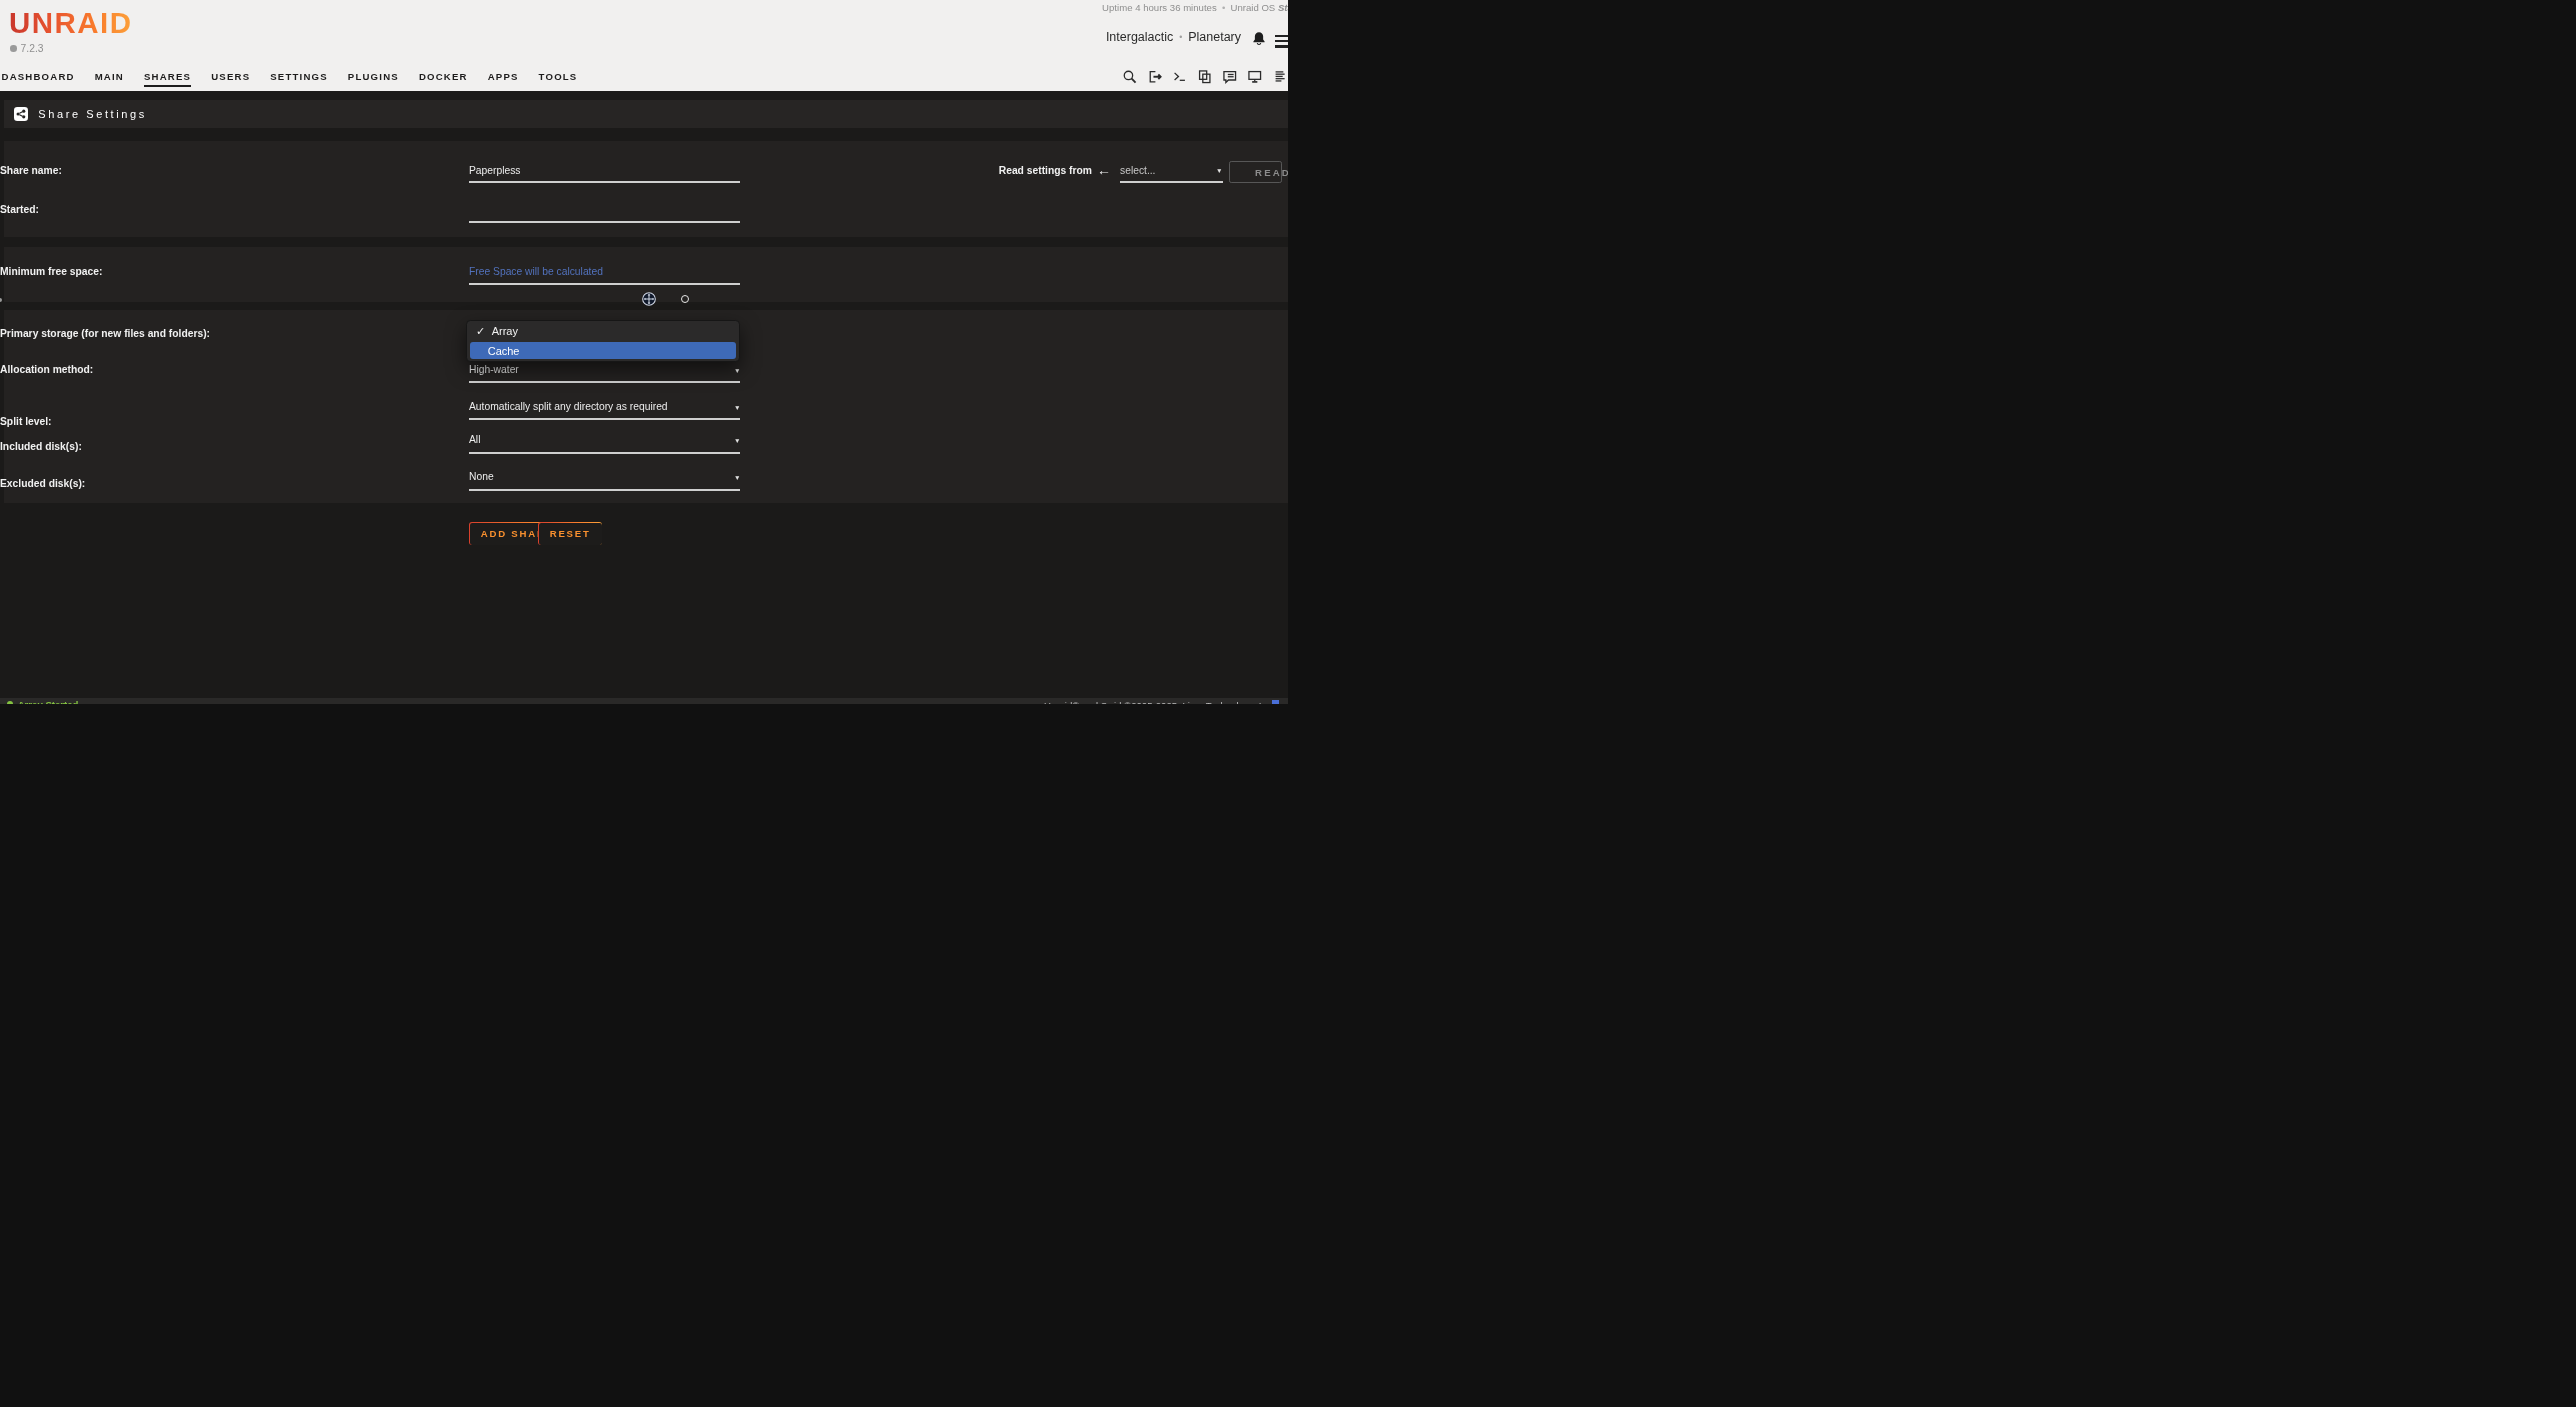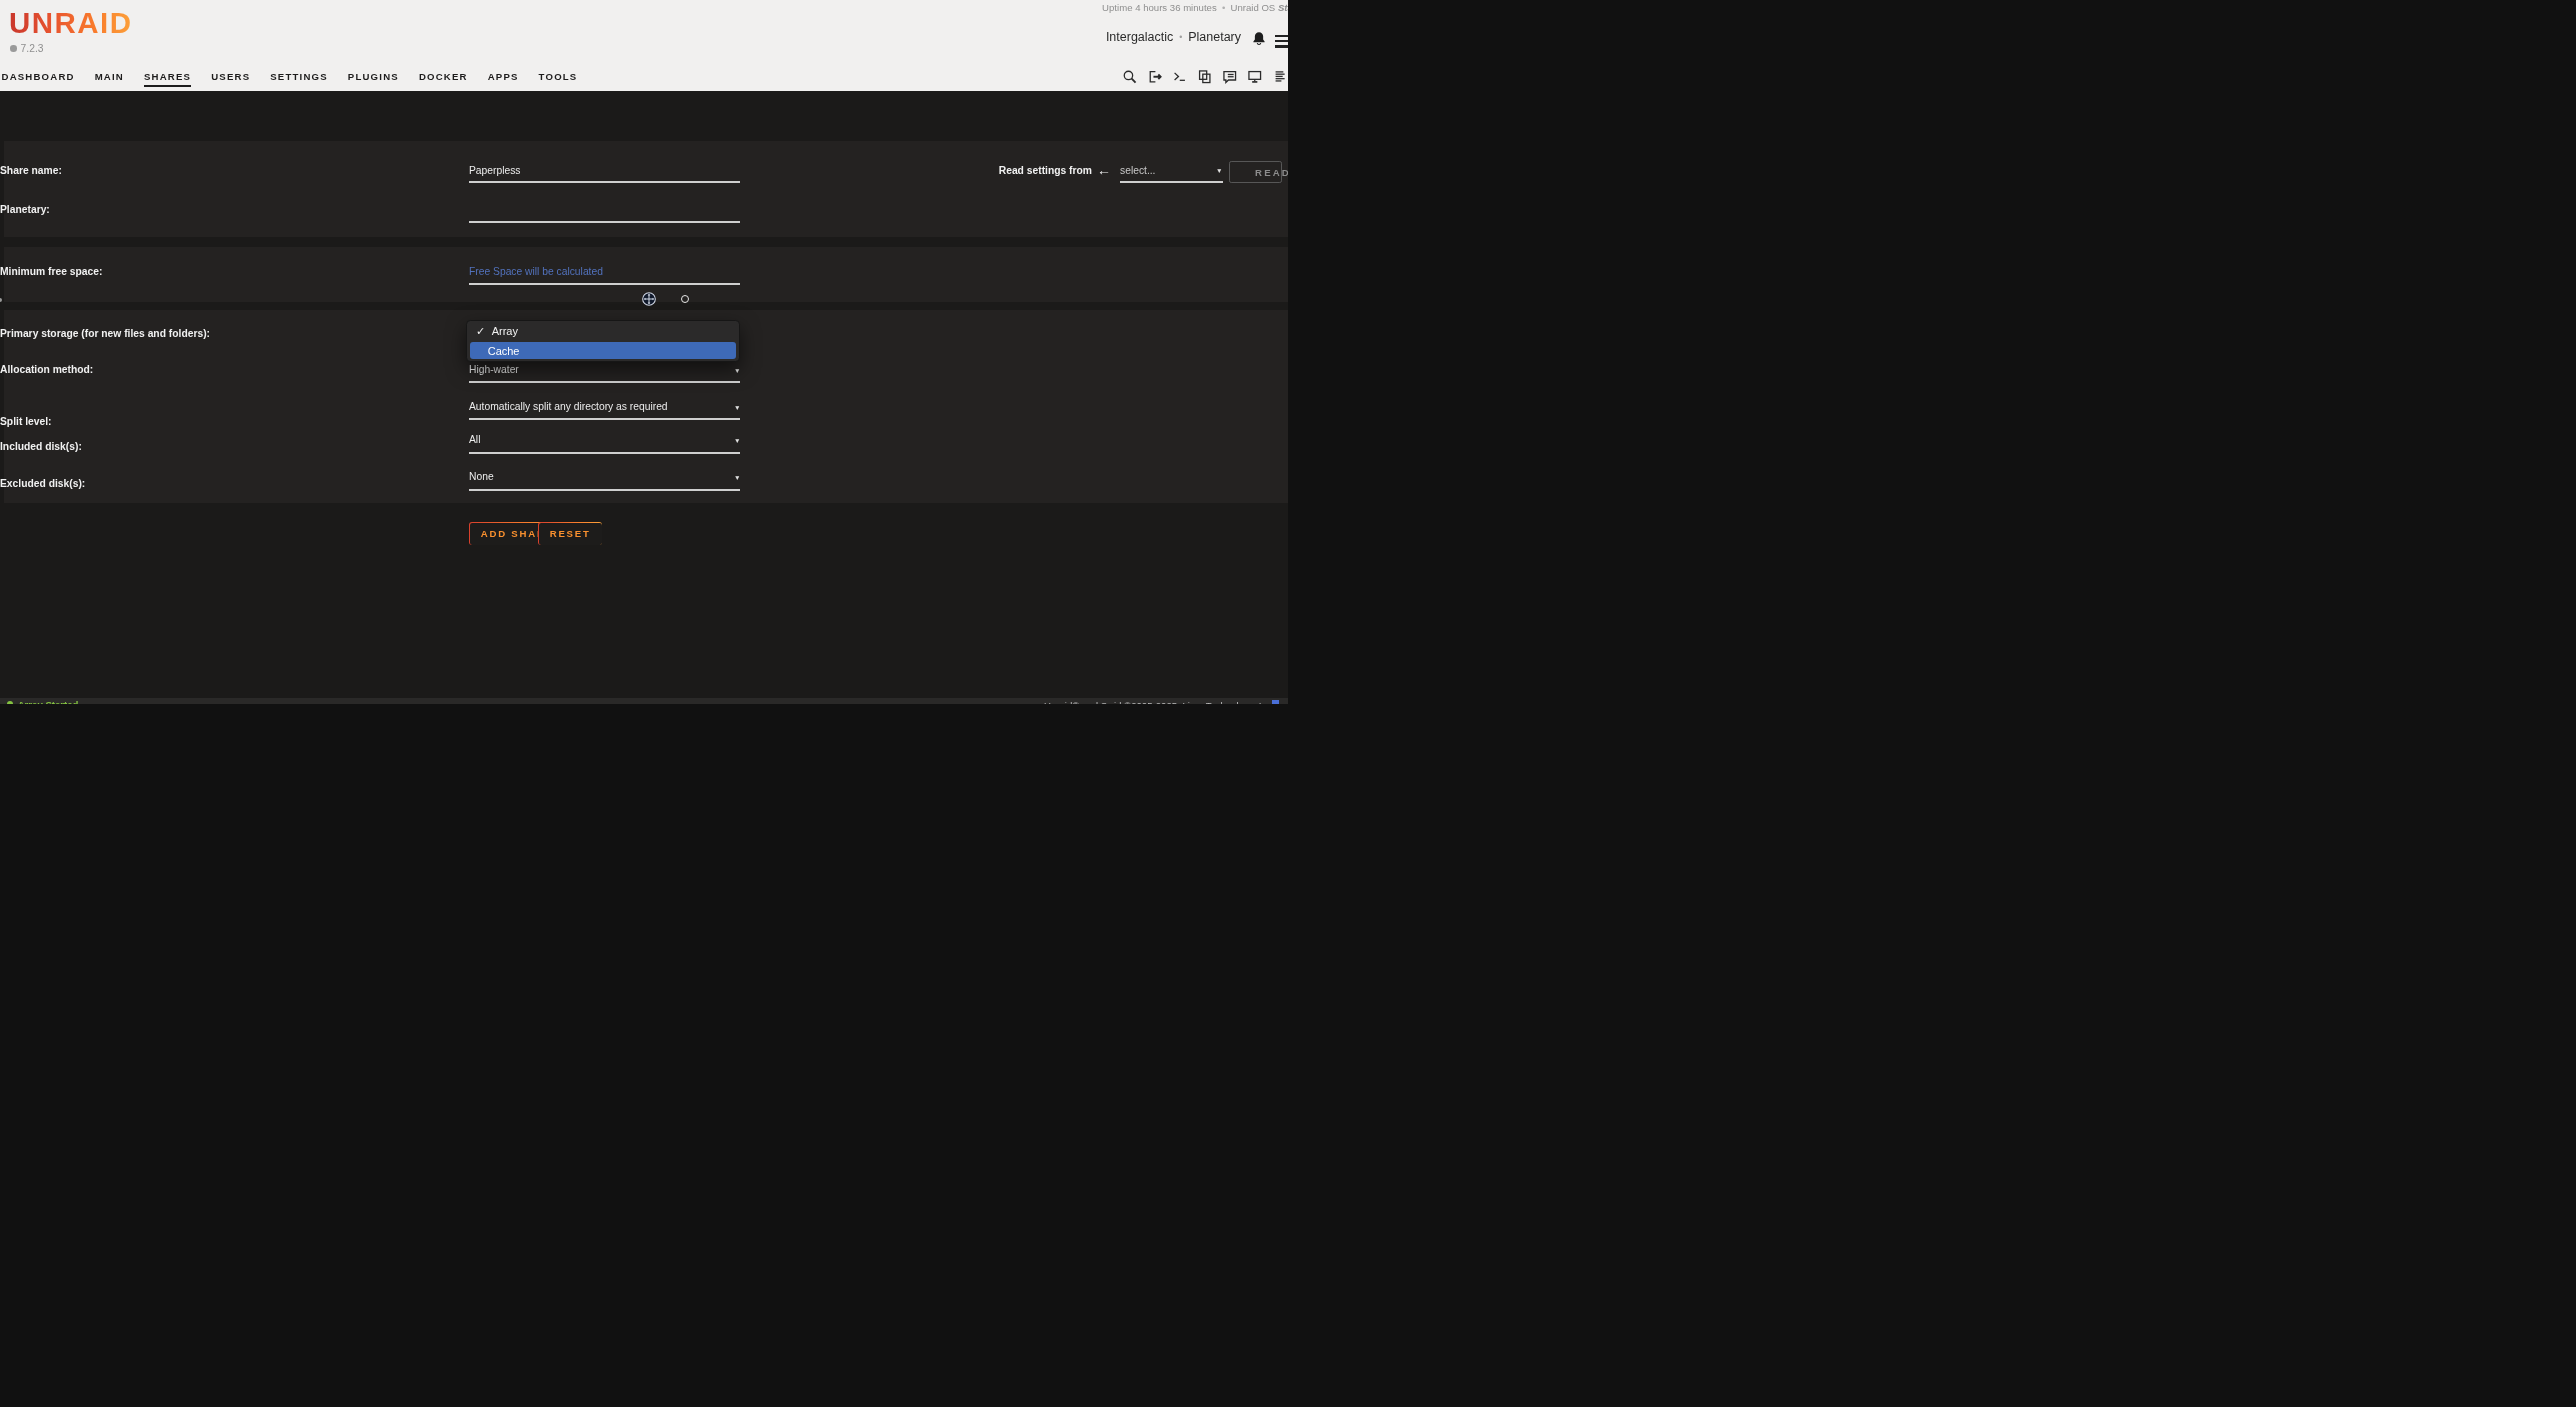--- a/index.html
+++ b/index.html
@@ -145,30 +145,43 @@
             <line x1="4" y1="4.5" x2="16" y2="4.5"></line>
             <line x1="4" y1="8" x2="18" y2="8"></line>
             <line x1="4" y1="11.5" x2="15" y2="11.5"></line>
             <line x1="4" y1="15" x2="18" y2="15"></line>
             <line x1="4" y1="18.5" x2="13" y2="18.5"></line>
           </svg></span>
 
     </div>
   </div>
 
+  <div class="titlebar">
+    <span style="width:14px;height:14px;display:inline-block;">
+      <svg viewBox="0 0 19 19" width="14" height="14">
+          <rect x="0" y="0" width="19" height="19" rx="4.5" fill="#ffffff"></rect>
+          <circle cx="13.2" cy="5.6" r="2.2" fill="#262524"></circle>
+          <circle cx="13.2" cy="13.4" r="2.2" fill="#262524"></circle>
+          <circle cx="5.6" cy="9.5" r="2.2" fill="#262524"></circle>
+          <line x1="7.5" y1="8.5" x2="11.4" y2="6.4" stroke="#262524" stroke-width="1.6"></line>
+          <line x1="7.5" y1="10.5" x2="11.4" y2="12.6" stroke="#262524" stroke-width="1.6"></line>
+        </svg>
+    </span>
+    <span class="ttext">Share Settings</span>
+  </div>
 
   <div class="panel p1"></div>
   <div class="panel p2"></div>
   <div class="panel p3"></div>
 
   <div class="lbl" style="top:165px;">Share name:</div>
   <div class="val" style="top:165px;">Paperpless</div>
   <div class="uline" style="top:181px;"></div>
 
-  <div class="lbl" style="top:204px;">Planetary:</div>
+  <div class="lbl" style="top:204px;">Started:</div>
   <div class="val" style="top:204px;"></div>
   <div class="uline" style="top:221px;"></div>
 
   <div class="read-lbl">Read settings from</div>
   <div class="read-arrow">←</div>
   <div class="read-sel">select...</div>
   <div class="read-caret">▼</div>
   <div class="read-uline"></div>
   <div class="read-btn">READ</div>
 

